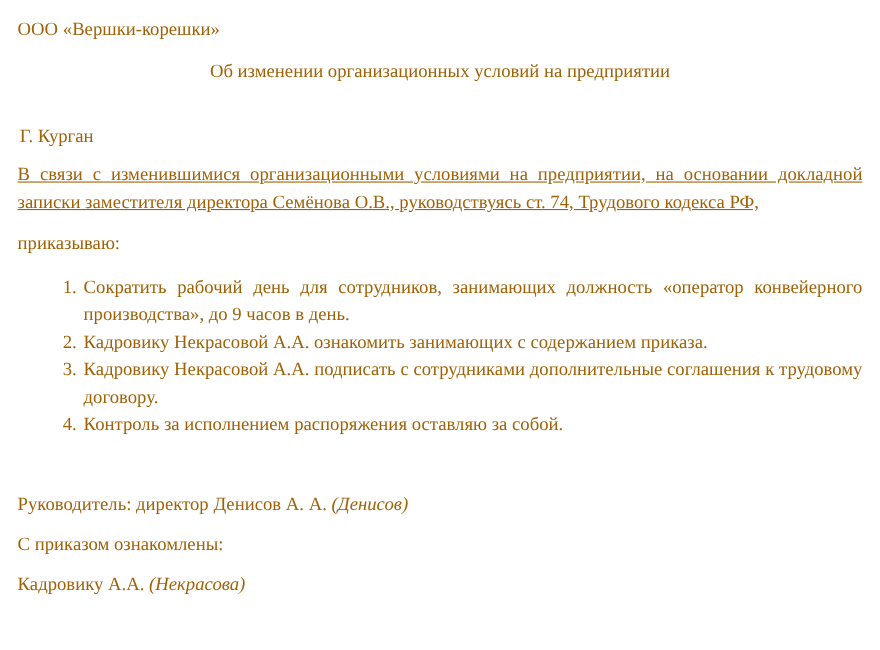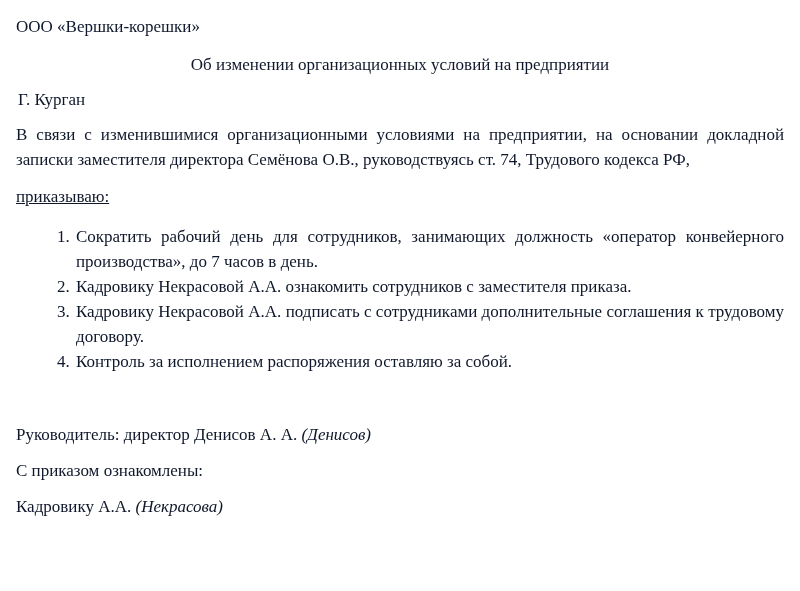--- a/index.html
+++ b/index.html
@@ -6,21 +6,21 @@
     margin: 0;
     padding: 0;
     background: #ffffff;
   }
   .page {
     width: 800px;
     height: 591px;
     box-sizing: border-box;
     padding: 14px 16px 0 16px;
     background: #ffffff;
-    color: #0f172a;
+    color: #a16207;
     font-family: "Liberation Serif", "DejaVu Serif", serif;
     font-size: 17px;
     line-height: 25px;
     overflow: hidden;
   }
   .company {
     margin: 0 0 0 0;
     text-align: left;
   }
   .center {
@@ -30,28 +30,28 @@
     margin: 8px 0 0 0;
   }
   .subject {
     margin: 13px 0 0 0;
   }
   .city-date-row {
     display: flex;
     justify-content: space-between;
     margin-top: 10px;
   }
-  .city-date-row .city { padding-left: 2px; }
+  .city-date-row .city { padding-left: 2px; margin-top: 24px; }
   .preamble {
     margin: 10px 0 12px 0;
     text-align: justify;
+    text-decoration: underline;
   }
   .order-word {
     margin: 12px 0 0 0;
-    text-decoration: underline;
   }
   ol.order-items {
     margin: 15px 0 0 0;
     padding: 0 0 0 58px;
     text-align: justify;
   }
   ol.order-items li {
     margin: 0;
     padding-left: 2px;
   }
@@ -77,22 +77,22 @@
 
   <div class="city-date-row">
     <span class="city">Г. Курган</span>
   </div>
 
   <p class="preamble">В связи с изменившимися организационными условиями на предприятии, на основании докладной записки заместителя директора Семёнова О.В., руководствуясь ст. 74, Трудо­вого кодекса РФ,</p>
 
   <p class="order-word">приказываю:</p>
 
   <ol class="order-items">
-    <li>Сократить рабочий день для сотрудников, занимающих должность «оператор кон­вейерного производства», до 7 часов в день.</li>
-    <li>Кадровику Некрасовой А.А. ознакомить сотрудников с заместителя приказа.</li>
+    <li>Сократить рабочий день для сотрудников, занимающих должность «оператор кон­вейерного производства», до 9 часов в день.</li>
+    <li>Кадровику Некрасовой А.А. ознакомить занимающих с содержанием приказа.</li>
     <li>Кадровику Некрасовой А.А. подписать с сотрудниками дополнительные соглаше­ния к трудовому договору.</li>
     <li>Контроль за исполнением распоряжения оставляю за собой.</li>
   </ol>
 
   <p class="sig-head">
     <span>Руководитель: директор Денисов А. А.</span>
     <span class="italic">(Денисов)</span>
   </p>
 
   <p class="sig-line">С приказом ознакомлены:</p>

